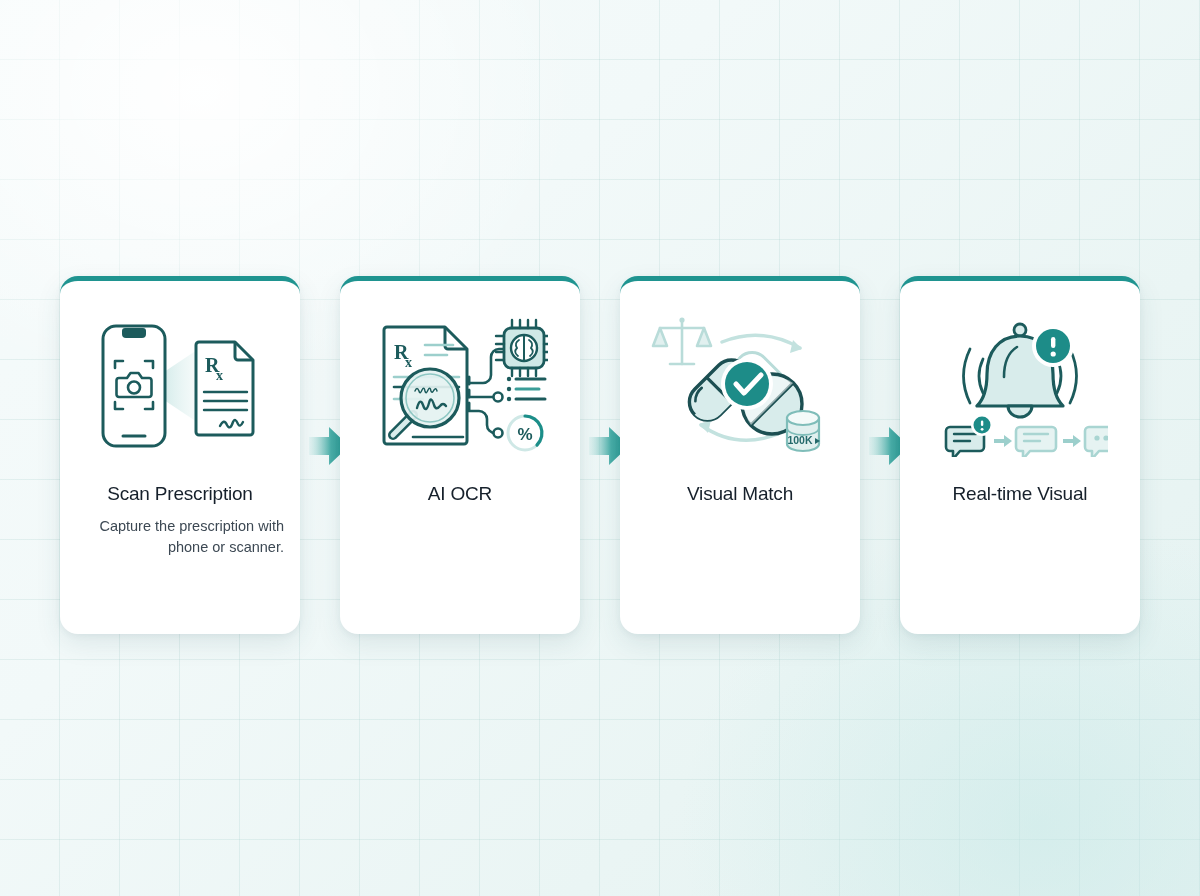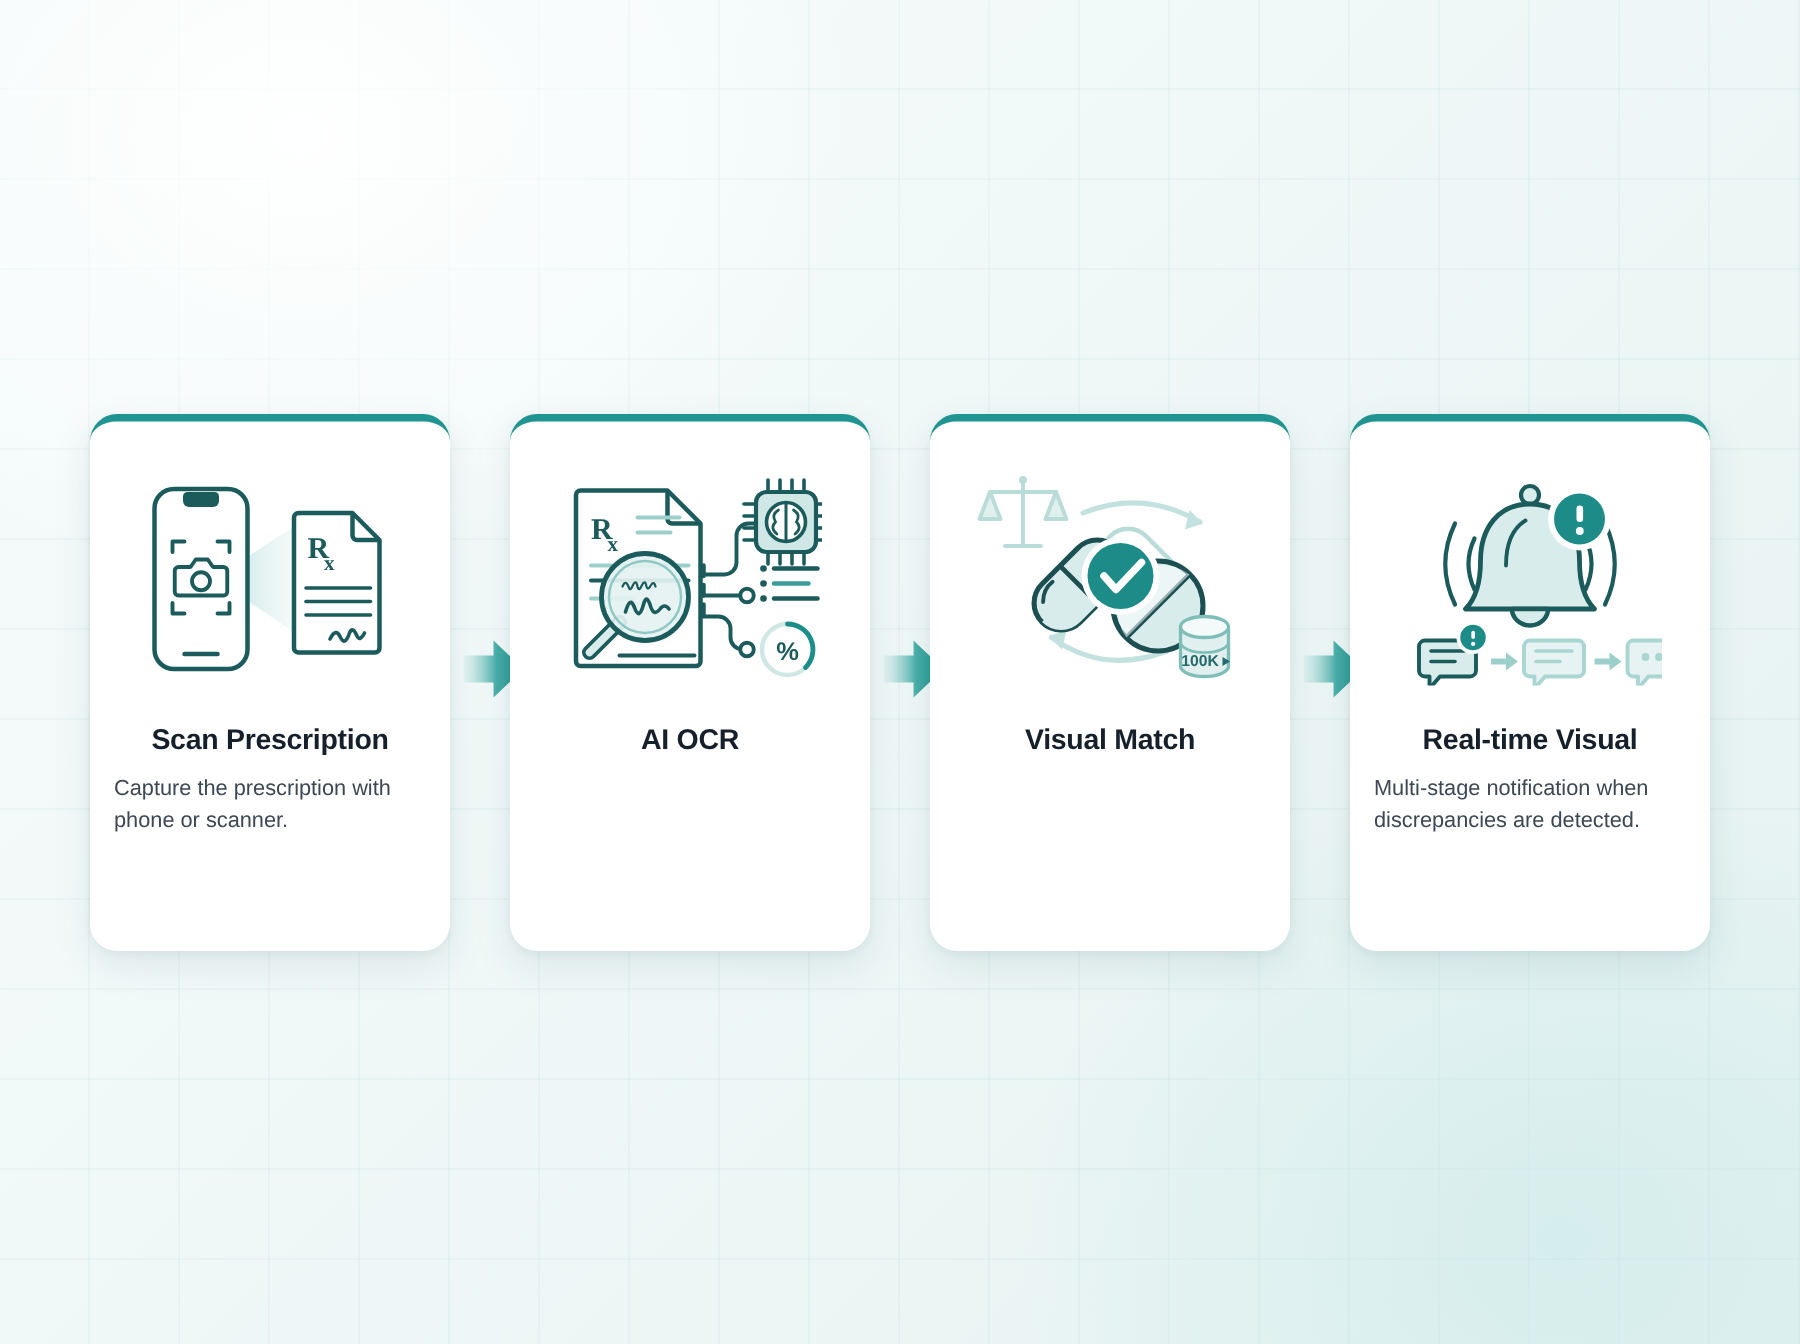--- a/index.html
+++ b/index.html
@@ -82,32 +82,32 @@
     height: 150px;
     display: flex;
     align-items: center;
     justify-content: center;
   }
   .card-icon svg { display: block; }
 
   .card-title {
     margin-top: 22px;
     font-size: 19px;
-    font-weight: bold;
+    font-weight: normal;
     color: #16202b;
     letter-spacing: -0.2px;
     text-align: center;
     line-height: 1.2;
   }
   .card-desc {
     margin-top: 10px;
     padding: 0 16px;
     font-size: 14.5px;
     color: #3c4853;
-    text-align: left;
+    text-align: right;
     line-height: 1.47;
   }
 
   
   .connector {
     flex: 0 0 auto;
     width: 40px;
     height: 358px;
     display: flex;
     align-items: center;
@@ -405,17 +405,16 @@
             <path d="M131 124 h10 v-4 l8 6 l-8 6 v-4 h-10 z" fill="#9ccfcc"></path>
 
             <path d="M157 112 h30 a4 4 0 0 1 4 4 v16 a4 4 0 0 1 -4 4 h-20 l-7 8 v-8 h-3 a4 4 0 0 1 -4 -4 v-16 a4 4 0 0 1 4 -4 z" fill="#e6f3f2" stroke="#a9d5d2" stroke-width="2.6" stroke-linejoin="round"></path>
             <circle cx="165" cy="123" r="2.6" fill="#a9d5d2"></circle>
             <circle cx="174" cy="123" r="2.6" fill="#a9d5d2"></circle>
             <circle cx="183" cy="123" r="2.6" fill="#a9d5d2"></circle>
           </g>
         </svg>
       </div>
       <div class="card-title">Real-time Visual</div>
-      <div class="card-desc">Multi-stage notification when discrepancies are detected.</div>
     </div>
 
   </div>
 </div>
 
 </body></html>

